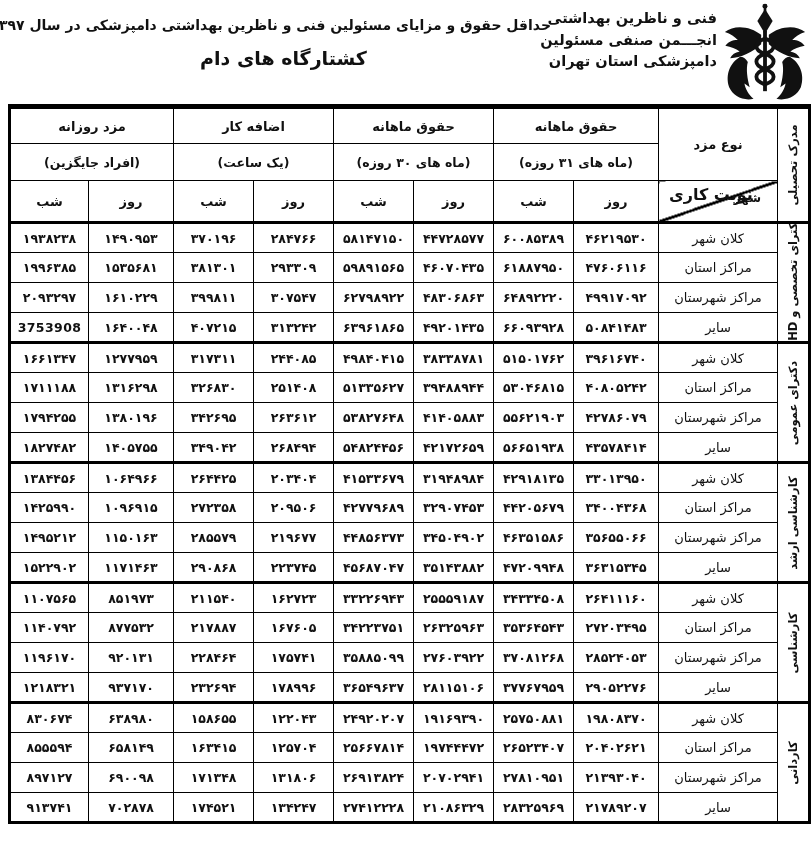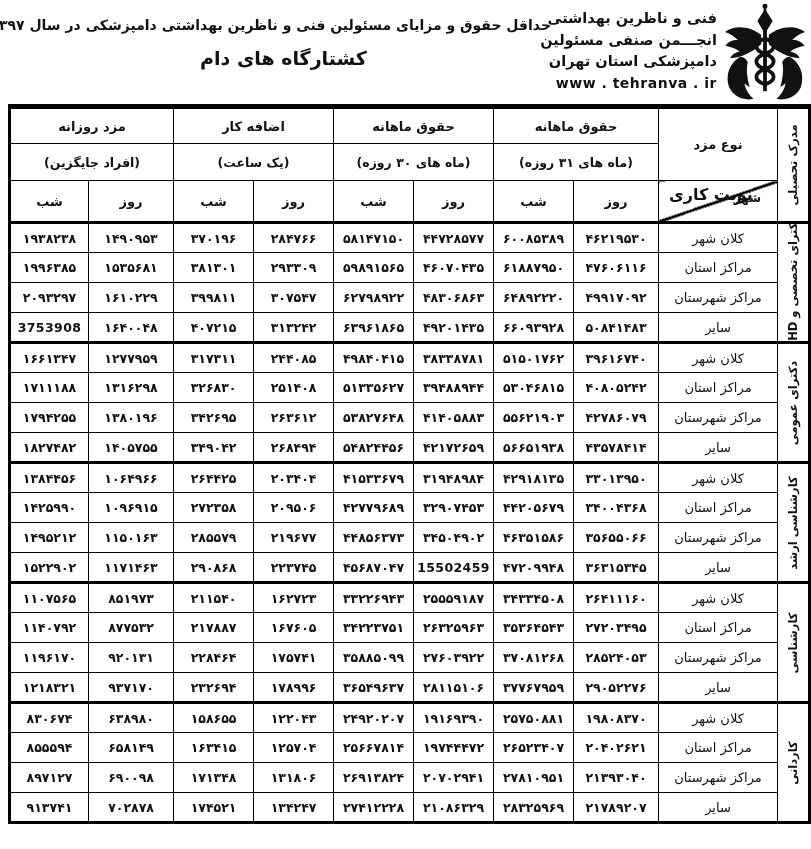--- a/index.html
+++ b/index.html
@@ -71,21 +71,20 @@
       <path d="M45 38 C33 42 33 50 45 54 C57 58 57 66 45 70 C33 74 33 82 45 86" fill="none" stroke="#111" stroke-width="4"></path>
       <path d="M19 57 C9 63 3 75 7.5 89 C11.5 98 22 103.5 33 101 C28 97 24.5 91 23.5 85 L29 89 C26.5 80 25 70 27 62.5 C25 59 22 57 19 57 Z"></path>
       <path d="M71 57 C81 63 87 75 82.5 89 C78.5 98 68 103.5 57 101 C62 97 65.5 91 66.5 85 L61 89 C63.5 80 65 70 63 62.5 C65 59 68 57 71 57 Z"></path>
     </g>
   </svg>
 
   <div class="org-text">
     <div>فنی و ناظرین بهداشتی</div>
     <div>انجـــمن صنفی مسئولین</div>
     <div>دامپزشکی استان تهران</div>
-    <div class="org-website">www . tehranva . ir</div>
   </div>
 
   <div class="titles">
     <div class="doc-title">حداقل حقوق و مزایای مسئولین فنی و ناظرین بهداشتی دامپزشکی در سال ۱۳۹۷</div>
     <div class="doc-subtitle">کشتارگاه های دام</div>
   </div>
 
   <table class="salary">
     <colgroup>
       <col style="width:32px">
@@ -259,21 +258,21 @@
           <td class="num">۴۴۸۵۶۳۷۳</td>
           <td class="num">۲۱۹۶۷۷</td>
           <td class="num">۲۸۵۵۷۹</td>
           <td class="num">۱۱۵۰۱۶۳</td>
           <td class="num">۱۴۹۵۲۱۲</td>
         </tr>
         <tr>
           <td class="city">سایر</td>
           <td class="num">۳۶۳۱۵۳۴۵</td>
           <td class="num">۴۷۲۰۹۹۴۸</td>
-          <td class="num">15502459</td>
+          <td class="num">۳۵۱۴۳۸۸۲</td>
           <td class="num">۴۵۶۸۷۰۴۷</td>
           <td class="num">۲۲۳۷۴۵</td>
           <td class="num">۲۹۰۸۶۸</td>
           <td class="num">۱۱۷۱۴۶۳</td>
           <td class="num">۱۵۲۲۹۰۲</td>
         </tr>
         <tr class="group-start">
           <td rowspan="4" class="deg vcell">
             <span class="vert">کارشناسی</span>
           </td>

